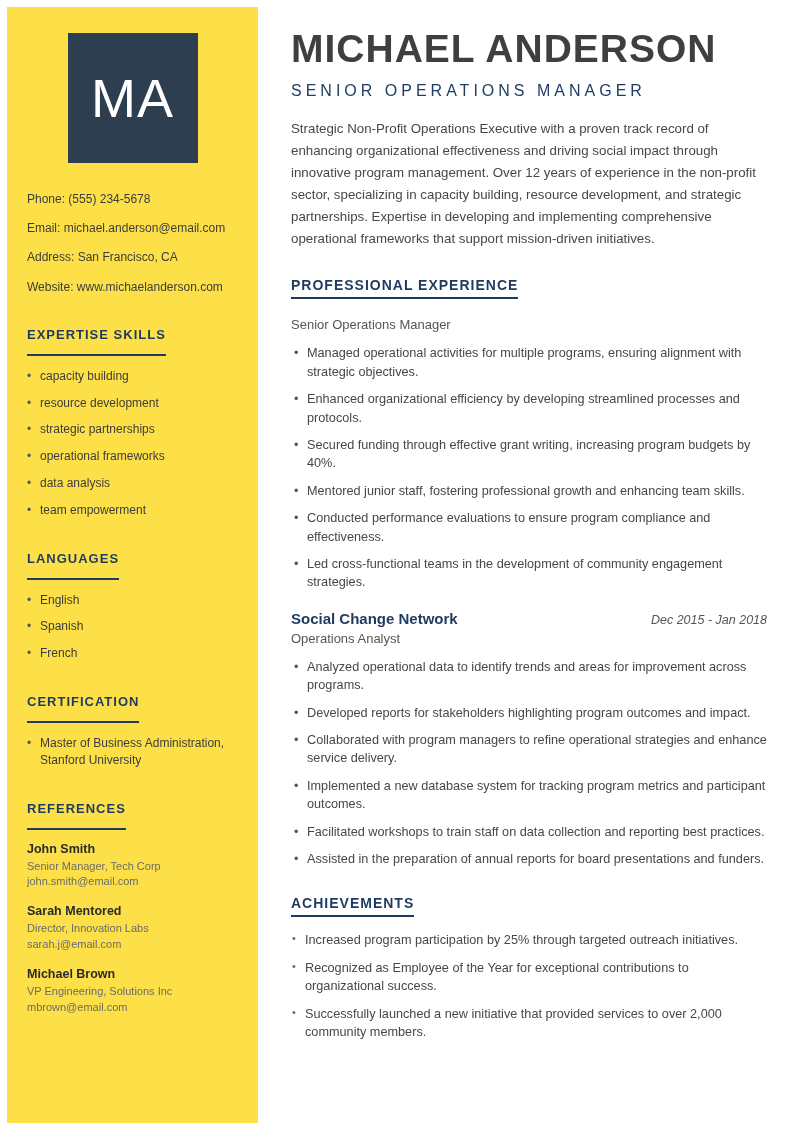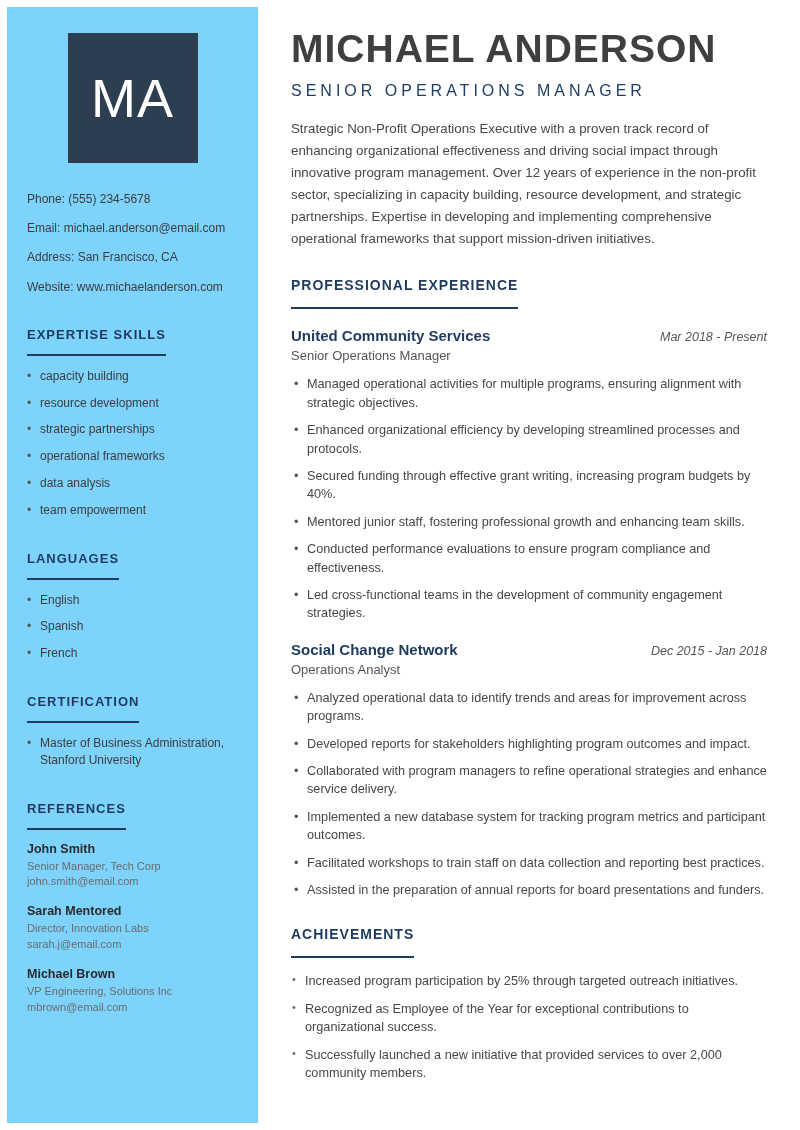--- a/index.html
+++ b/index.html
@@ -11,21 +11,21 @@
     background: #ffffff;
     padding: 7px;
     display: flex;
     overflow: hidden;
     margin: 0 auto;
   }
 
   
   .sidebar {
     width: 251px;
-    background: #7dd3fc;
+    background: #fde047;
     padding: 24px 20px 20px 20px;
     flex-shrink: 0;
   }
   .avatar {
     width: 130px; height: 130px;
     background: #2d3e50;
     margin: 2px auto 28px auto;
     display: flex; align-items: center; justify-content: center;
   }
   .avatar-initials {
@@ -97,21 +97,21 @@
     color: #474747;
   }
   .main-section { margin-top: 26px; }
   .main-heading {
     display: inline-block;
     font-size: 14px;
     font-weight: bold;
     color: #1e3a5f;
     letter-spacing: 1px;
     border-bottom: 2px solid #1e3a5f;
-    padding-bottom: 14px;
+    padding-bottom: 4px;
     text-transform: uppercase;
   }
   .job { margin-top: 18px; }
   .job-header {
     display: flex;
     justify-content: space-between;
     align-items: baseline;
   }
   .company {
     font-size: 15px;
@@ -232,24 +232,20 @@
 
     <h1 class="name">MICHAEL ANDERSON</h1>
     <div class="job-title">SENIOR OPERATIONS MANAGER</div>
     <p class="summary">Strategic Non-Profit Operations Executive with a proven track record of enhancing organizational effectiveness and driving social impact through innovative program management. Over 12 years of experience in the non-profit sector, specializing in capacity building, resource development, and strategic partnerships. Expertise in developing and implementing comprehensive operational frameworks that support mission-driven initiatives.</p>
 
     <section class="main-section">
       <span class="main-heading">PROFESSIONAL EXPERIENCE</span>
 
       
       <div class="job">
-        <div class="job-header">
-          <span class="company">United Community Services</span>
-          <span class="dates">Mar 2018 - Present</span>
-        </div>
         <div class="role">Senior Operations Manager</div>
         <ul class="bullets">
           <li>Managed operational activities for multiple programs, ensuring alignment with strategic objectives.</li>
           <li>Enhanced organizational efficiency by developing streamlined processes and protocols.</li>
           <li>Secured funding through effective grant writing, increasing program budgets by 40%.</li>
           <li>Mentored junior staff, fostering professional growth and enhancing team skills.</li>
           <li>Conducted performance evaluations to ensure program compliance and effectiveness.</li>
           <li>Led cross-functional teams in the development of community engagement strategies.</li>
         </ul>
       </div>

